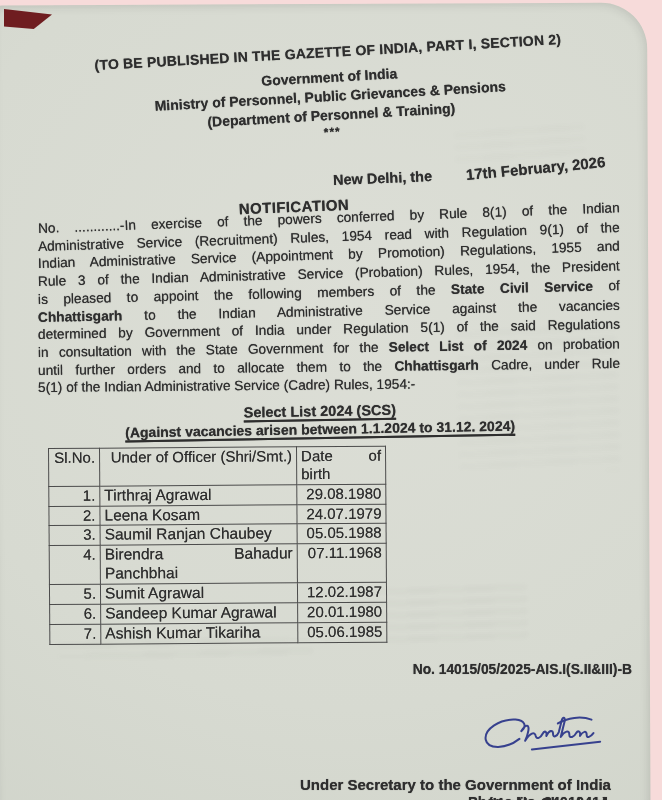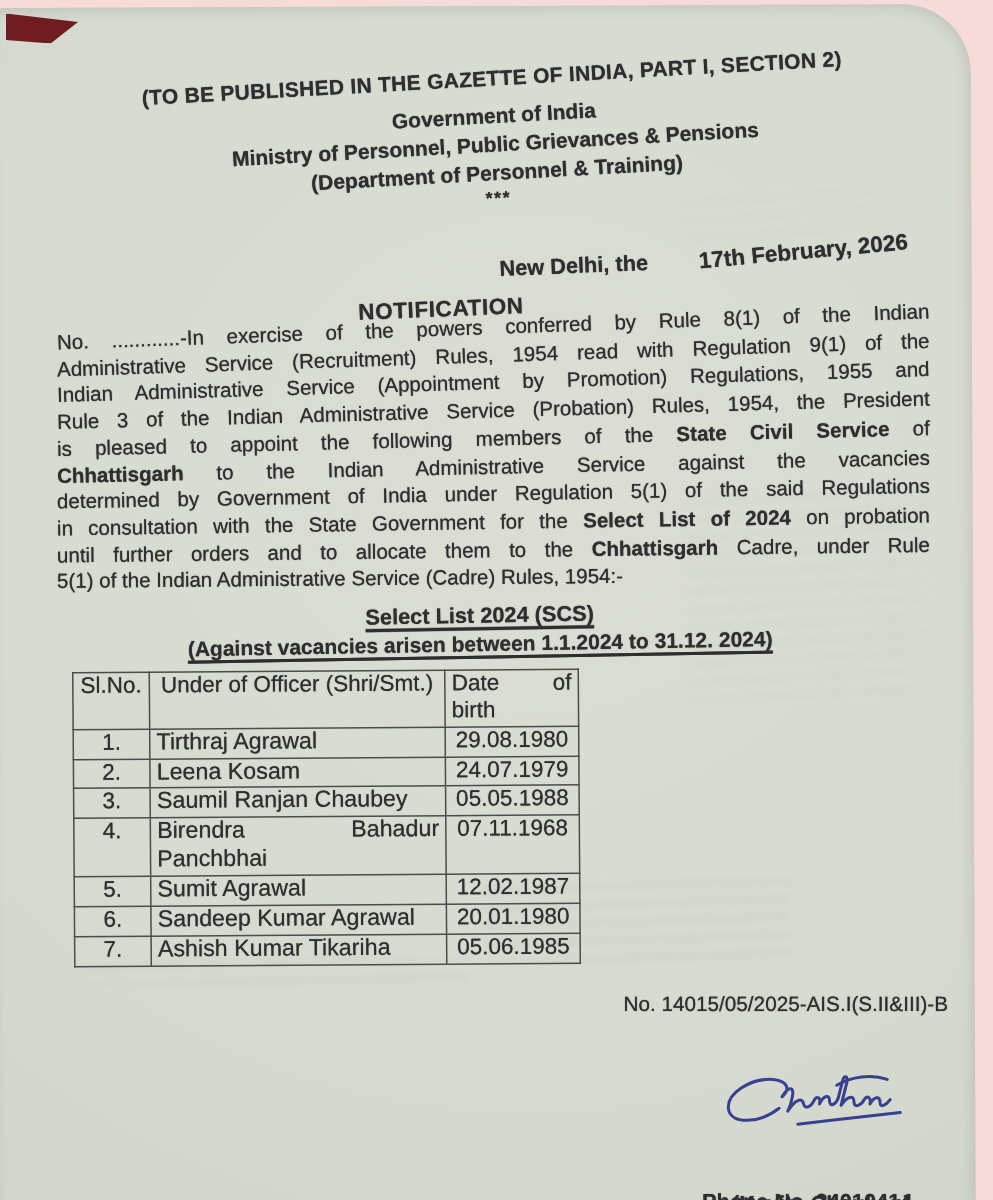--- a/index.html
+++ b/index.html
@@ -71,31 +71,31 @@
   .officer-table {
     position: absolute; left: 48px; top: 448px;
     border-collapse: collapse;
     transform: rotate(-0.4deg); transform-origin: 0 0;
     font-size: 15px; color: #2e2e2e;
   }
   .officer-table th, .officer-table td {
     border: 1.6px solid #4c4c4c;
     padding: 0 4px; vertical-align: top; line-height: 1.22;
     text-shadow: 0 0 .6px rgba(46,46,46,.8);
-    font-weight: 400; text-align: center;
+    font-weight: 400; text-align: right;
   }
   .col-sl   { width: 42px; white-space: nowrap; }
   .col-name { width: 188px; }
   .col-dob  { width: 80px; }
   .officer-table td.cell-name { text-align: justify; font-size: 15.5px; }
   .officer-table th.col-dob { text-align: justify; margin-left: 44px; }
 
   
   .file-no { position: absolute; left: 378px; top: 662px; width: 254px; text-align: right;
-             font-size: 13.8px; font-weight: 400; }
+             font-size: 13.8px; font-weight: 700; }
   .signature { position: absolute; left: 476px; top: 710px; width: 156px; height: 50px; }
   .sig-name { position: absolute; left: 488px; top: 758px; width: 150px; 
               font-size: 14.5px; font-weight: 700; margin-top: 37px; }
   .sig-designation { position: absolute; left: 300px; top: 776px; width: 345px;
                      font-size: 15px; font-weight: 700; }
   .sig-phone { position: absolute; left: 468px; top: 794px; font-size: 14.5px; font-weight: 700; }
 
   
   .smudge { position: absolute; pointer-events: none; filter: blur(2.4px); opacity: .45;
             background: repeating-linear-gradient(179deg, transparent 0 3px, rgba(104,110,100,.20) 3px 5.5px, transparent 5.5px 12px); }
@@ -207,15 +207,16 @@
                L88,11 C89,7 92,7 91,12 L87,28
                C91,22 96,20 96,26 C96,30 101,28 103,24
                C105,21 108,22 107,27
                C110,22 114,21 114,26 C114,30 118,28 121,24"></path>
       <path d="M84,14 C94,8 108,6 119,10"></path>
       <path d="M57,41 C82,38 112,35 128,33"></path>
     </g>
   </svg>
 
   <div class="sig-name ink">(Kavita Chauhan)</div>
+  <div class="sig-designation ink">Under Secretary to the Government of India</div>
   <div class="sig-phone ink">Phone No. 24010414</div>
 
 </div>
 
 </body></html>

